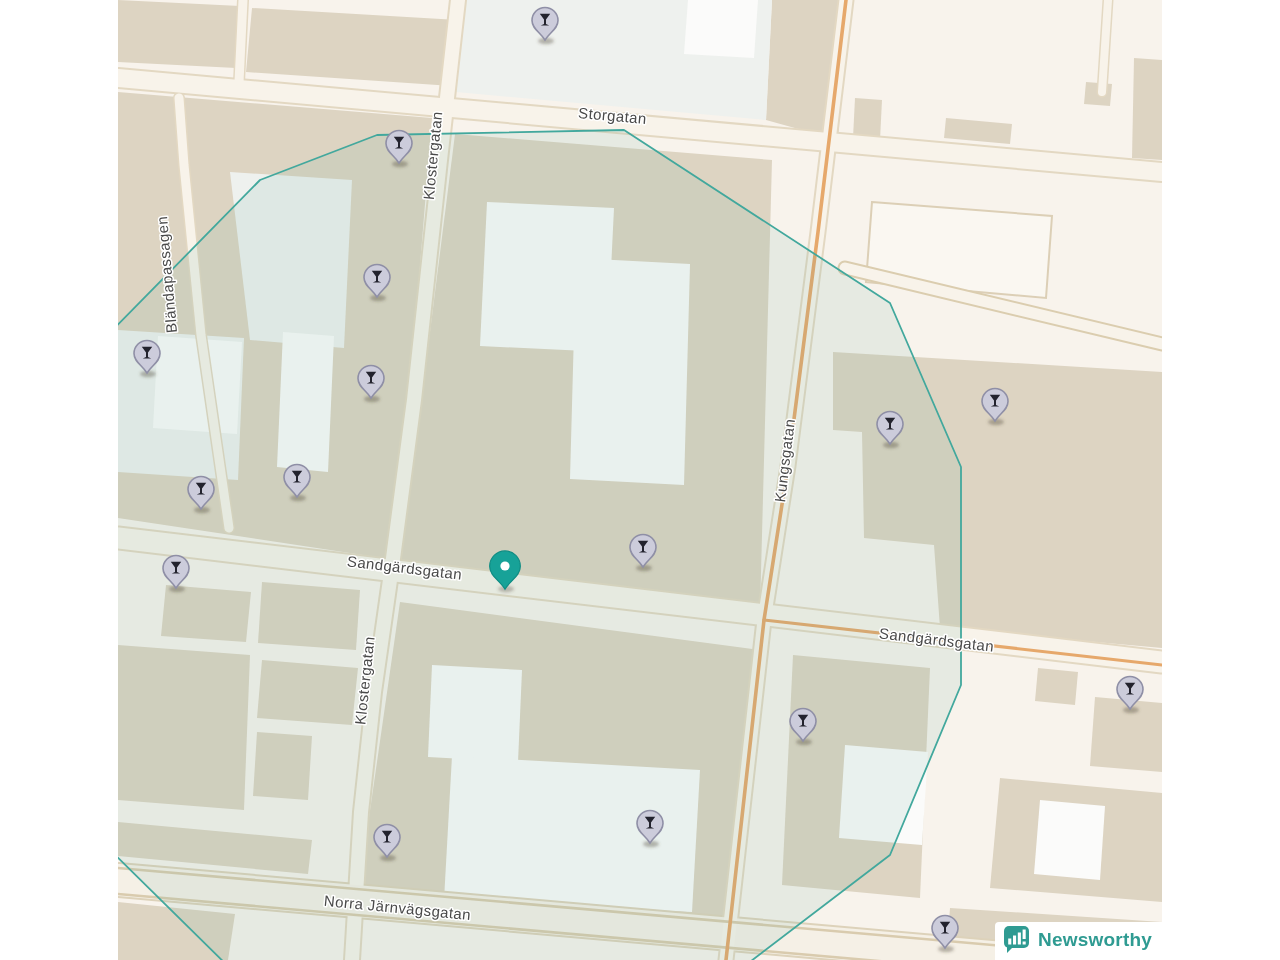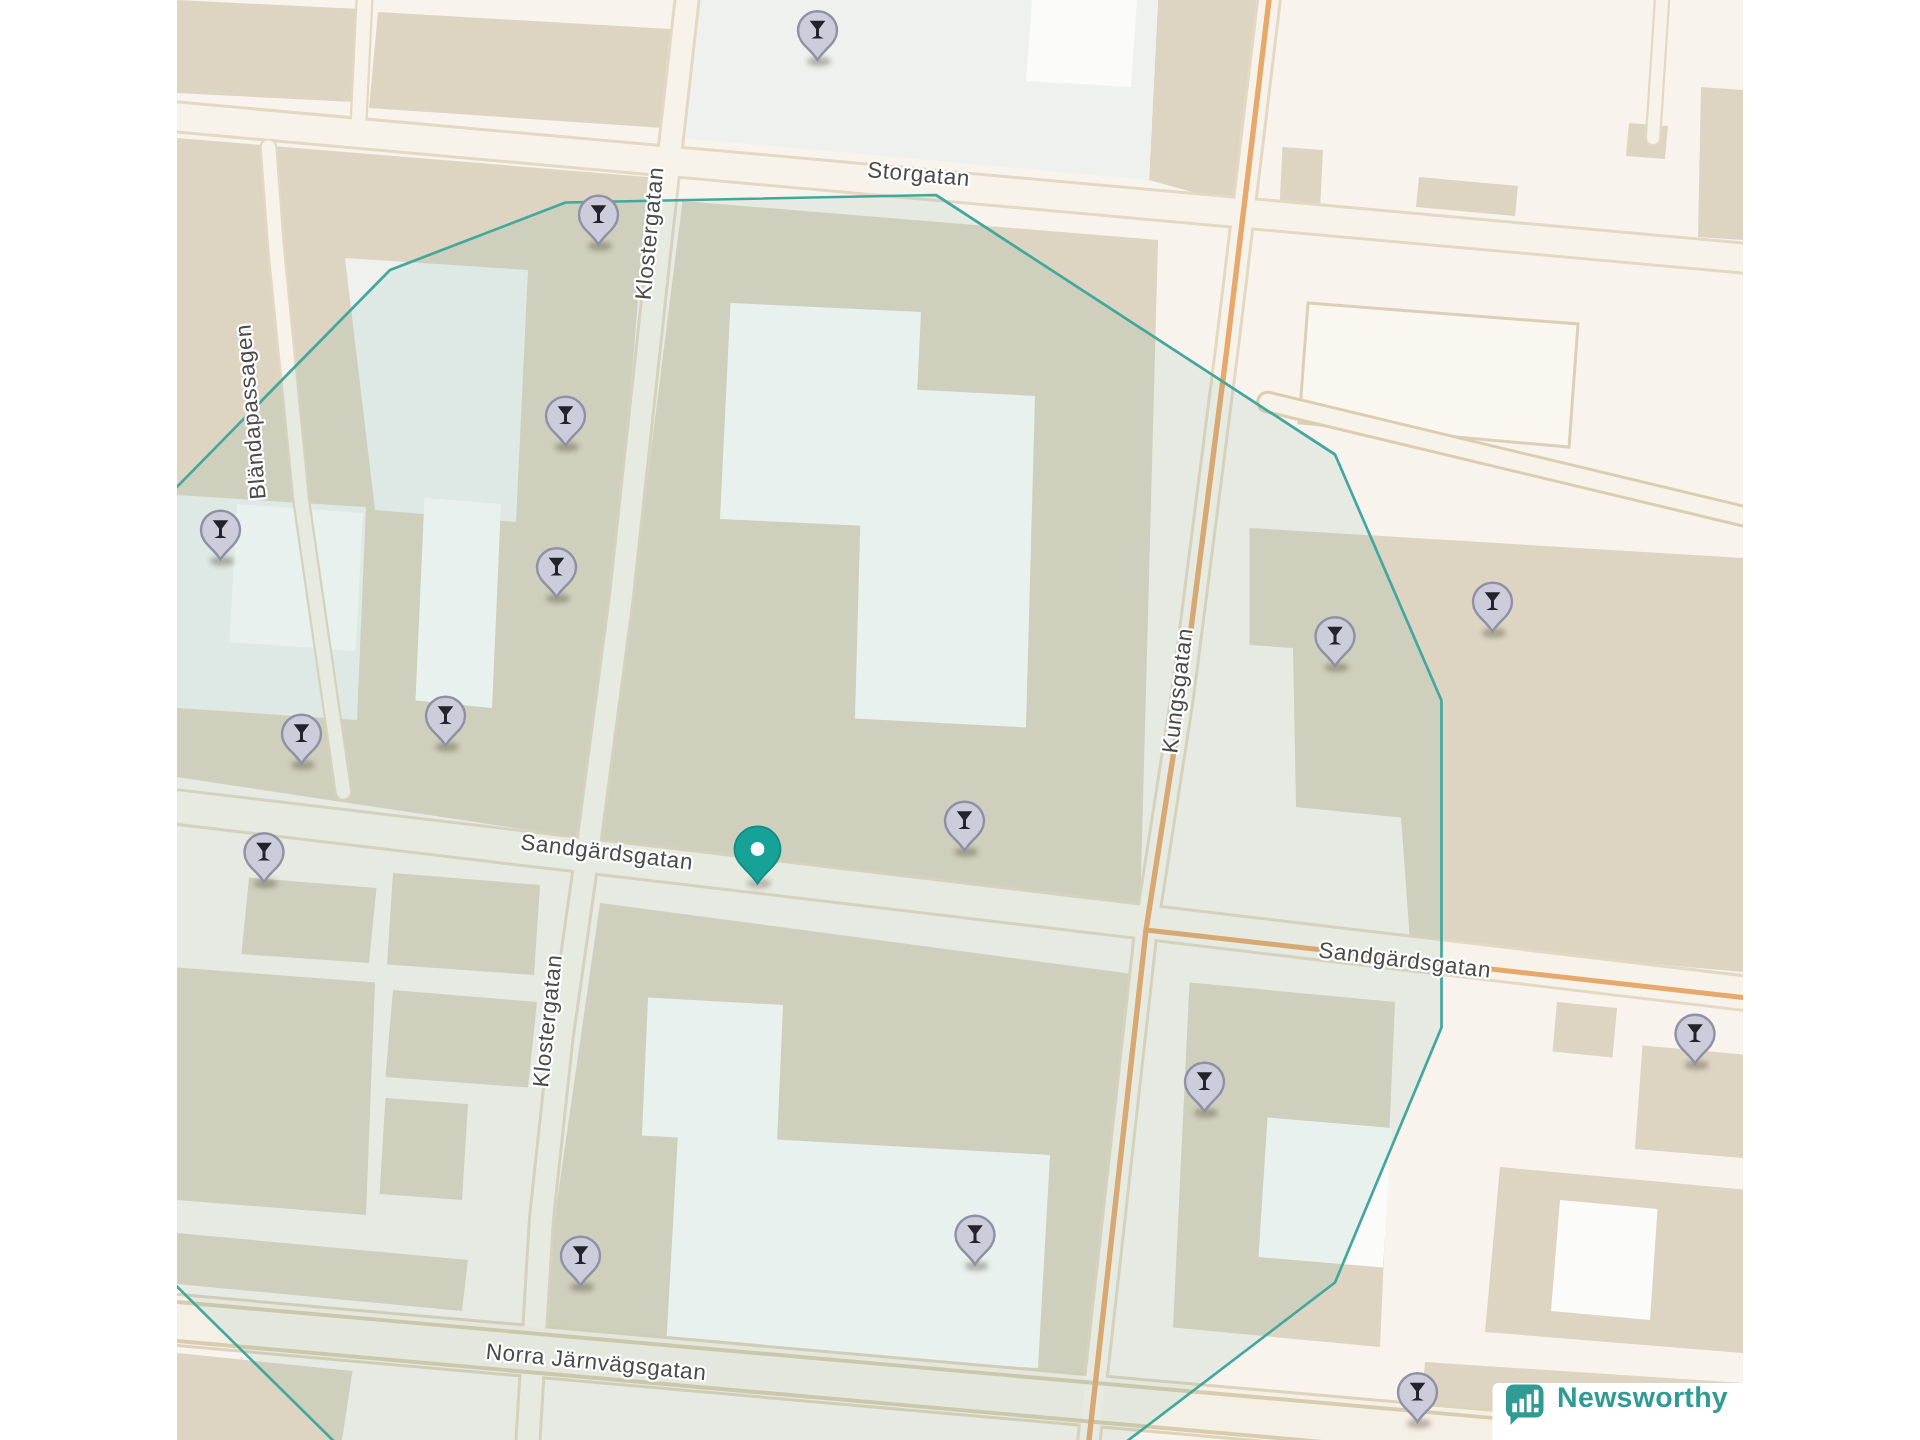--- a/index.html
+++ b/index.html
@@ -5,21 +5,21 @@
   html,body{margin:0;padding:0;background:#ffffff;}
   .stage{position:relative;width:1280px;height:960px;background:#ffffff;overflow:hidden;
          font-family:"Liberation Sans", sans-serif;}
   .map-area{position:absolute;left:118px;top:0;width:1044px;height:960px;overflow:hidden;}
   .street-label{font-family:"Liberation Sans", sans-serif;font-size:15px;fill:#4a4a4a;
                 stroke:#ffffff;stroke-width:3px;paint-order:stroke;stroke-linejoin:round;
                 text-anchor:middle;letter-spacing:0.4px;}
   .coverage-fill{fill:rgba(104,172,156,0.12);stroke:none;}
   .coverage-outline{fill:none;stroke:#42a89d;stroke-width:1.8;stroke-linejoin:round;}
   .badge{position:absolute;right:118px;bottom:0;height:36px;background:#ffffff;
-         display:flex;gap:8px;padding:0 10px 2px 8px;border-radius:4px 0 0 0;}
+         display:flex;align-items:center;gap:8px;padding:0 10px 2px 8px;border-radius:4px 0 0 0;}
   .badge-text{color:#2f9b92;font-size:19px;font-weight:600;letter-spacing:0.2px;}
 </style>
 </head>
 <body>
 
 <div class="stage">
   <div class="map-area">
     <svg id="map-svg" width="1044" height="960" viewBox="118 0 1044 960">
       <defs>
         <filter id="soft" x="-80%" y="-80%" width="260%" height="260%">

